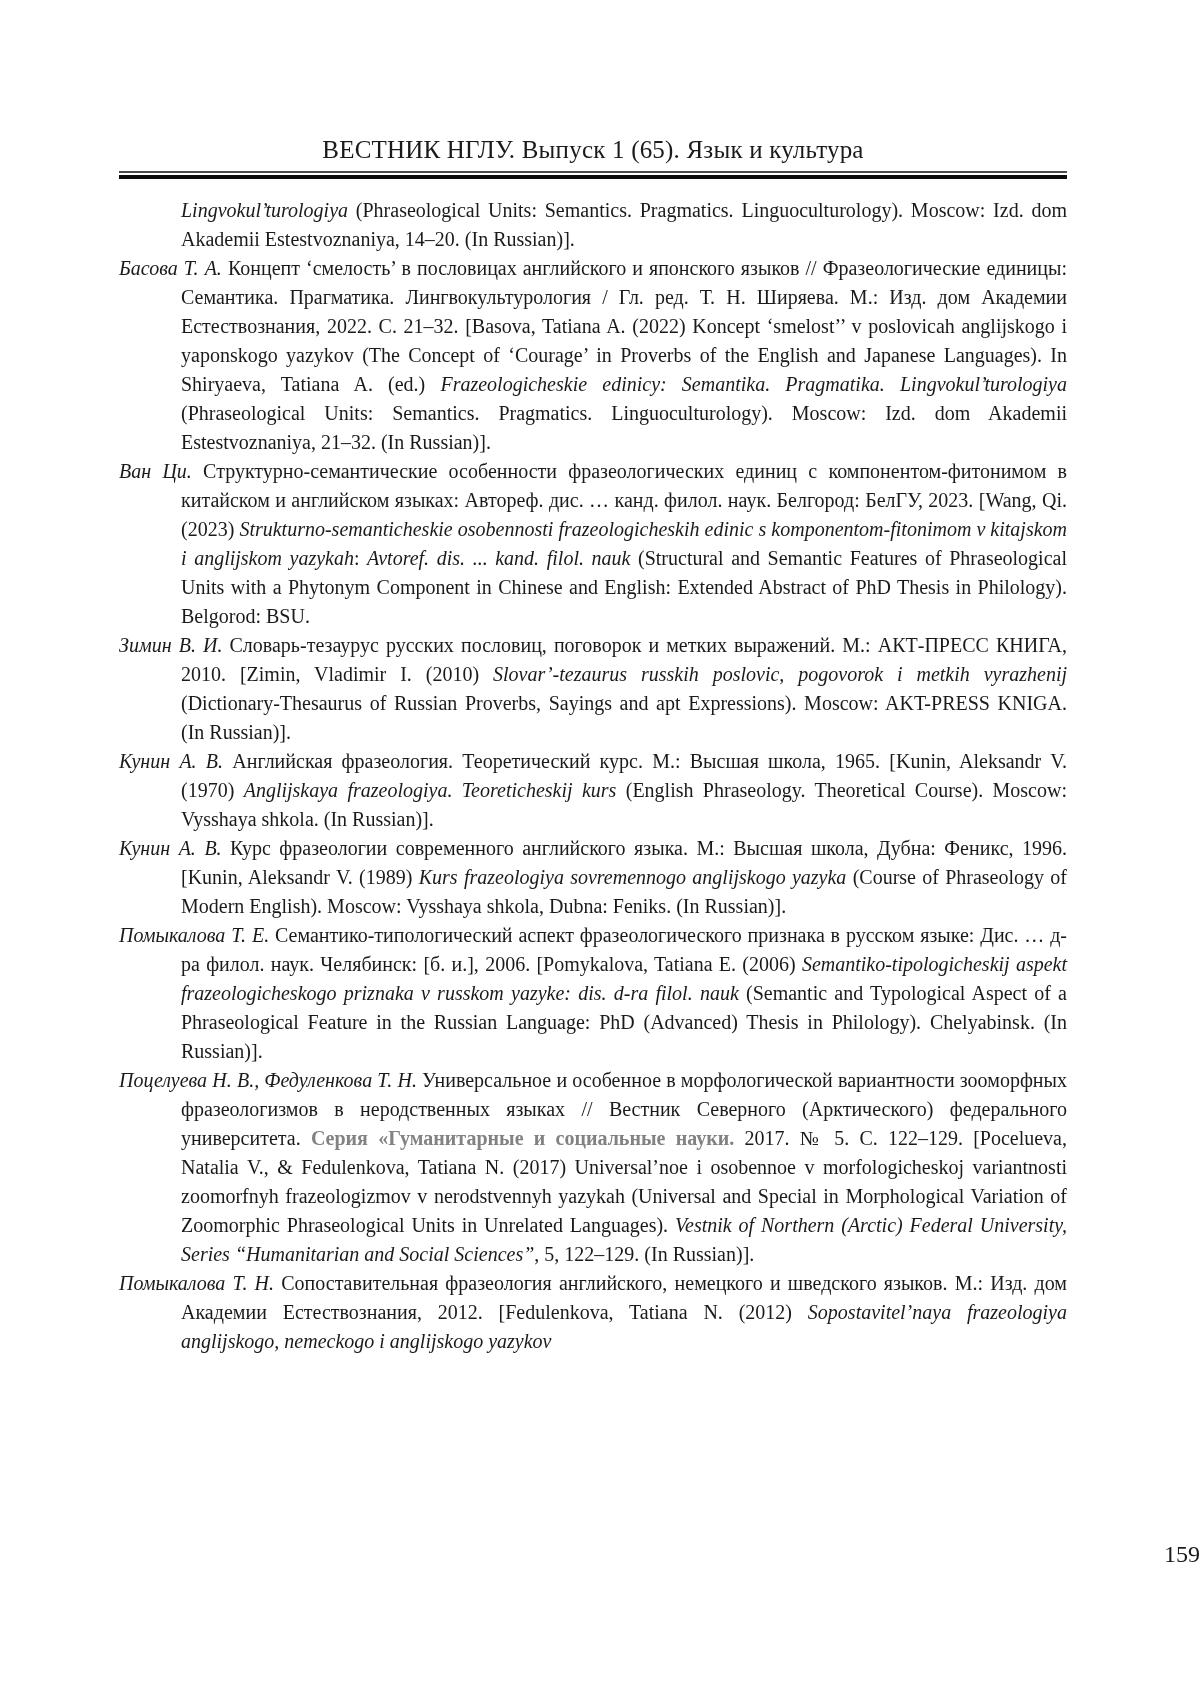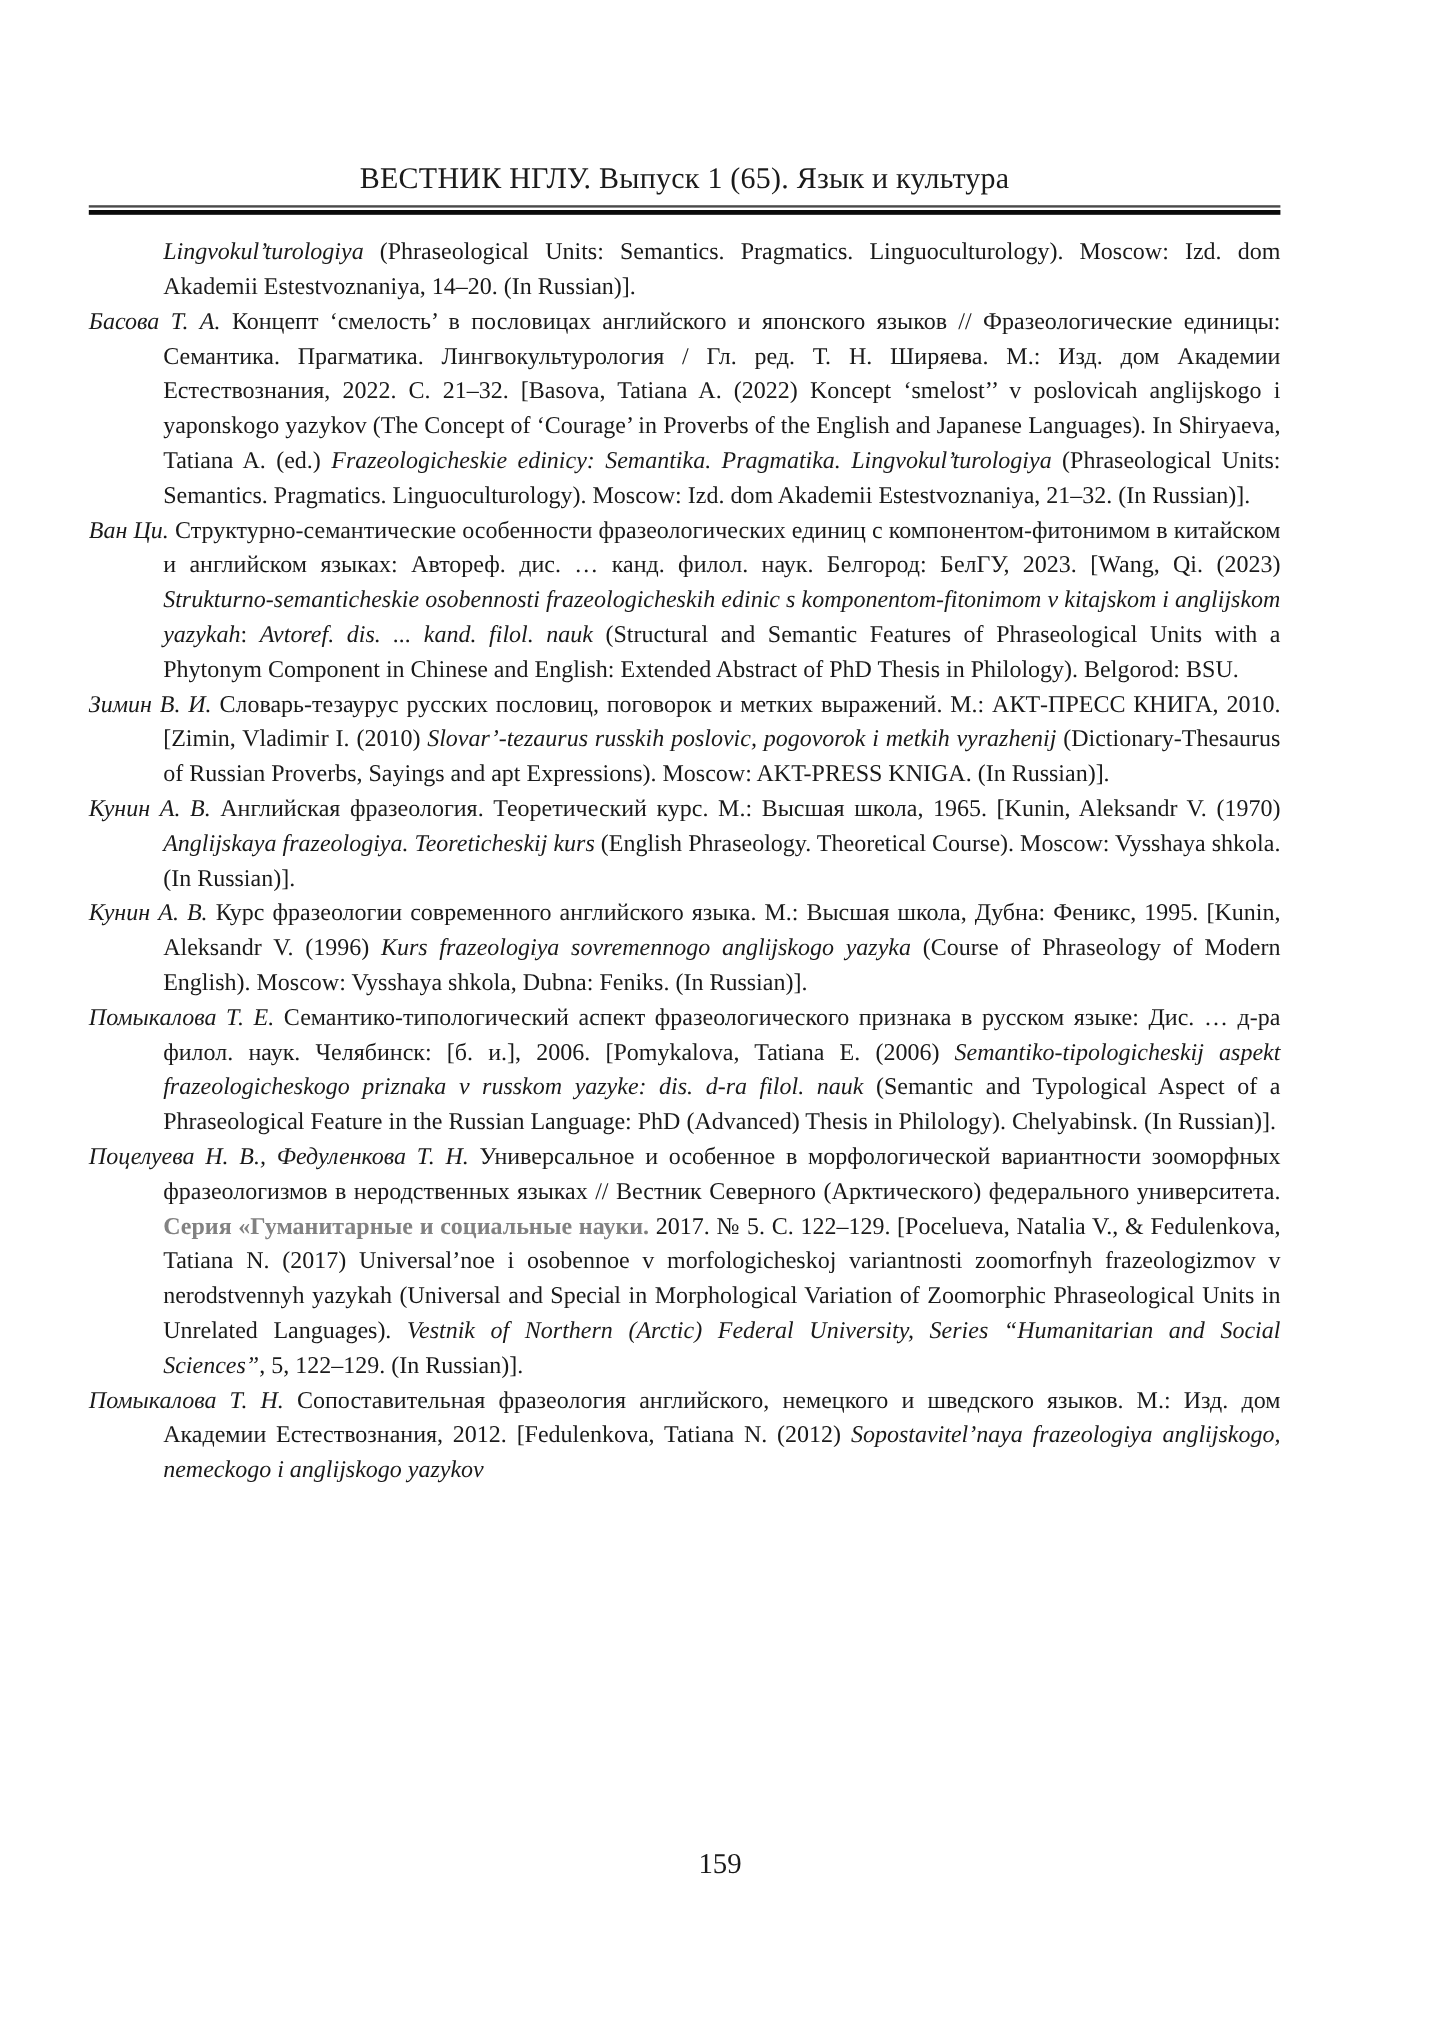--- a/index.html
+++ b/index.html
@@ -13,21 +13,21 @@
     width:1200px;height:1697px;
     background:var(--bg);
     color:var(--ink);
     font-family:"Liberation Serif", serif;
     overflow:hidden;
   }
   .page{
     position:relative;
     box-sizing:border-box;
     width:1200px;height:1697px;
-    padding:136px 133px 0 74px;
+    padding:136px 133px 0 119px;
   }
   .journal-header{
     text-align:center;
     font-size:25px;
     line-height:1.15;
     letter-spacing:0.2px;
   }
   .header-rule{margin-top:6px;}
   .rule-thin{height:2px;background:#4a4a4a;}
   .rule-gap{height:2px;background:transparent;}
@@ -43,21 +43,21 @@
     padding-left:62px;
     text-indent:-62px;
   }
   p.entry.continuation{text-indent:0;}
   .it{font-style:italic;}
   .gray{color:var(--muted);font-weight:bold;}
   .page-number{
     position:absolute;
     left:0;right:0;
     top:1541px;
-    text-align:center;
+    text-align:right;
     font-size:24px;
   }
 </style>
 </head>
 <body>
 
 <div class="page">
   <header>
     <div class="journal-header">ВЕСТНИК НГЛУ. Выпуск 1 (65). Язык и культура</div>
     <div class="header-rule">
@@ -67,21 +67,21 @@
     </div>
   </header>
 
   <main class="bibliography">
 
   <p class="entry continuation"><span class="it">Lingvokul’turologiya</span><span> (Phraseological Units: Semantics. Pragmatics. Linguoculturology). Moscow: Izd. dom Akademii Estestvoznaniya, 14–20. (In Russian)].</span></p>
       <p class="entry"><span class="it">Басова Т. А.</span><span> Концепт ‘смелость’ в пословицах английского и японского языков // Фразеологические единицы: Семантика. Прагматика. Лингвокультурология / Гл. ред. Т. Н. Ширяева. М.: Изд. дом Академии Естествознания, 2022. С. 21–32. [Basova, Tatiana A. (2022) Koncept ‘smelost’’ v poslovicah anglijskogo i yaponskogo yazykov (The Concept of ‘Courage’ in Proverbs of the English and Japanese Languages). In Shiryaeva, Tatiana A. (ed.) </span><span class="it">Frazeologicheskie edinicy: Semantika. Pragmatika. Lingvokul’turologiya</span><span> (Phraseological Units: Semantics. Pragmatics. Linguoculturology). Moscow: Izd. dom Akademii Estestvoznaniya, 21–32. (In Russian)].</span></p>
       <p class="entry"><span class="it">Ван Ци.</span><span> Структурно-семантические особенности фразеологических единиц с компонентом-фитонимом в китайском и английском языках: Автореф. дис. … канд. филол. наук. Белгород: БелГУ, 2023. [Wang, Qi. (2023) </span><span class="it">Strukturno-semanticheskie osobennosti frazeologicheskih edinic s komponentom-fitonimom v kitajskom i anglijskom yazykah</span><span>: </span><span class="it">Avtoref. dis. ... kand. filol. nauk</span><span> (Structural and Semantic Features of Phraseological Units with a Phytonym Component in Chinese and English: Extended Abstract of PhD Thesis in Philology). Belgorod: BSU.</span></p>
       <p class="entry"><span class="it">Зимин В. И.</span><span> Словарь-тезаурус русских пословиц, поговорок и метких выражений. М.: АКТ-ПРЕСС КНИГА, 2010. [Zimin, Vladimir I. (2010) </span><span class="it">Slovar’-tezaurus russkih poslovic, pogovorok i metkih vyrazhenij</span><span> (Dictionary-Thesaurus of Russian Proverbs, Sayings and apt Expressions). Moscow: AKT-PRESS KNIGA. (In Russian)].</span></p>
       <p class="entry"><span class="it">Кунин А. В.</span><span> Английская фразеология. Теоретический курс. М.: Высшая школа, 1965. [Kunin, Aleksandr V. (1970) </span><span class="it">Anglijskaya frazeologiya. Teoreticheskij kurs</span><span> (English Phraseology. Theoretical Course). Moscow: Vysshaya shkola. (In Russian)].</span></p>
-      <p class="entry"><span class="it">Кунин А. В.</span><span> Курс фразеологии современного английского языка. М.: Высшая школа, Дубна: Феникс, 1995. [Kunin, Aleksandr V. (1996) </span><span class="it">Kurs frazeologiya sovremennogo anglijskogo yazyka</span><span> (Course of Phraseology of Modern English). Moscow: Vysshaya shkola, Dubna: Feniks. (In Russian)].</span></p>
+      <p class="entry"><span class="it">Кунин А. В.</span><span> Курс фразеологии современного английского языка. М.: Высшая школа, Дубна: Феникс, 1996. [Kunin, Aleksandr V. (1989) </span><span class="it">Kurs frazeologiya sovremennogo anglijskogo yazyka</span><span> (Course of Phraseology of Modern English). Moscow: Vysshaya shkola, Dubna: Feniks. (In Russian)].</span></p>
       <p class="entry"><span class="it">Помыкалова Т. Е.</span><span> Семантико-типологический аспект фразеологического признака в русском языке: Дис. … д-ра филол. наук. Челябинск: [б. и.], 2006. [Pomykalova, Tatiana E. (2006) </span><span class="it">Semantiko-tipologicheskij aspekt frazeologicheskogo priznaka v russkom yazyke: dis. d-ra filol. nauk</span><span> (Semantic and Typological Aspect of a Phraseological Feature in the Russian Language: PhD (Advanced) Thesis in Philology). Chelyabinsk. (In Russian)].</span></p>
       <p class="entry"><span class="it">Поцелуева Н. В., Федуленкова Т. Н.</span><span> Универсальное и особенное в морфологической вариантности зооморфных фразеологизмов в неродственных языках // Вестник Северного (Арктического) федерального университета. </span><span class="gray">Серия «Гуманитарные и социальные науки. </span><span>2017. № 5. С. 122–129. [Pocelueva, Natalia V., &amp; Fedulenkova, Tatiana N. (2017) Universal’noe i osobennoe v morfologicheskoj variantnosti zoomorfnyh frazeologizmov v nerodstvennyh yazykah (Universal and Special in Morphological Variation of Zoomorphic Phraseological Units in Unrelated Languages). </span><span class="it">Vestnik of Northern (Arctic) Federal University, Series “Humanitarian and Social Sciences”</span><span>, 5, 122–129. (In Russian)].</span></p>
       <p class="entry"><span class="it">Помыкалова Т. Н.</span><span> Сопоставительная фразеология английского, немецкого и шведского языков. М.: Изд. дом Академии Естествознания, 2012. [Fedulenkova, Tatiana N. (2012) </span><span class="it">Sopostavitel’naya frazeologiya anglijskogo, nemeckogo i anglijskogo yazykov</span></p>
     </main>
 
   <footer>
     <div class="page-number">159</div>
   </footer>
 </div>
 

